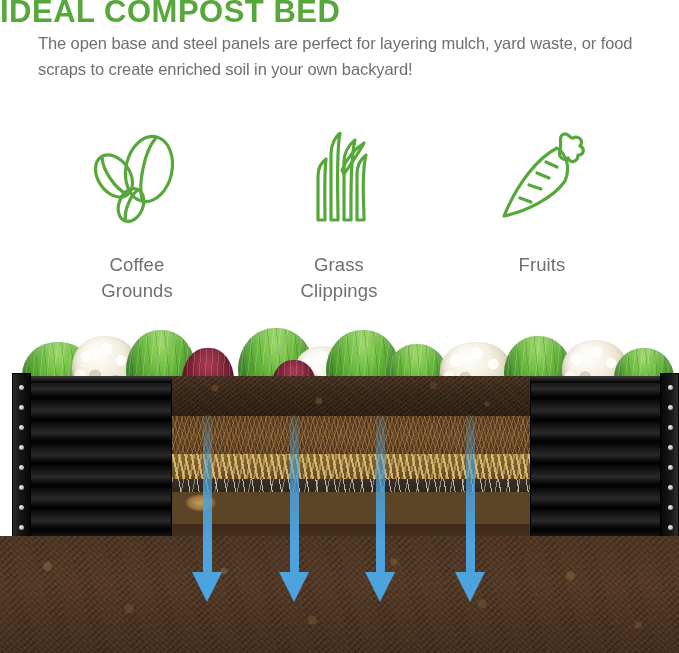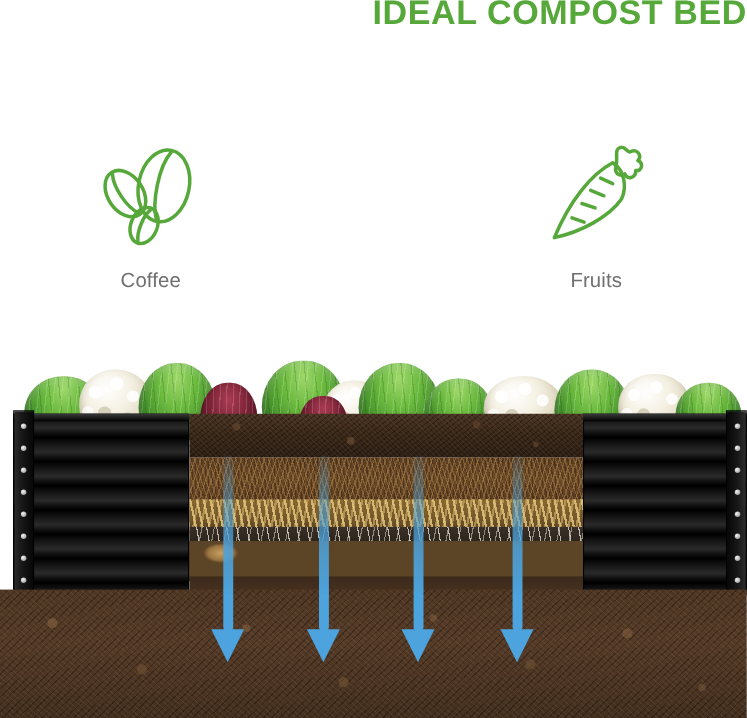--- a/index.html
+++ b/index.html
@@ -3,41 +3,41 @@
 <meta charset="utf-8">
 <style>
   html,body{margin:0;padding:0;}
   body{
     width:679px;height:653px;overflow:hidden;background:#ffffff;
     font-family:"Liberation Sans", sans-serif;
   }
   .page{position:relative;width:679px;height:653px;overflow:hidden;background:#fff;}
 
   
-  .header{position:absolute;left:0;top:0;width:599px;height:118px;text-align:right;padding-left:16px;}
+  .header{position:absolute;left:0;top:0;width:599px;height:118px;text-align:left;padding-left:16px;}
   .title{
     position:absolute;left:0;top:-7px;width:679px;
     font-size:31px;font-weight:700;letter-spacing:0.5px;
     color:#57a83a;line-height:38px;
   }
   .subtitle{
     position:absolute;left:38px;top:31px;width:603px;
     font-size:16.5px;font-weight:300;color:#6f6f6f;line-height:25.5px;
     letter-spacing:-0.1px;
   }
 
   
   .features{position:absolute;left:0;top:128px;width:679px;height:175px;}
   .feature{position:absolute;top:0;width:200px;text-align:center;}
   .feature.f1{left:37px;}
   .feature.f2{left:239px;}
   .feature.f3{left:442px;}
   .feat-icon{height:100px;display:flex;align-items:center;justify-content:center;}
   .feat-label{
-    margin-top:14px;font-size:18.5px;font-weight:300;color:#6f6f6f;
+    margin-top:24px;font-size:18.5px;font-weight:300;color:#6f6f6f;
     line-height:26px;letter-spacing:0.1px;
   }
 
   
   .scene{position:absolute;left:0;top:318px;width:679px;height:335px;overflow:hidden;background:#fff;}
 
   
   .plants{position:absolute;left:0;top:0;width:679px;height:82px;overflow:hidden;}
   .veg{position:absolute;bottom:0;border-radius:48% 48% 34% 34%/58% 58% 42% 42%;}
   .veg.cabbage{
@@ -192,42 +192,61 @@
     border-top:30px solid #4da3dd;
   }
 </style>
 </head>
 <body>
 
 <div class="page">
 
   <div class="header">
     <div class="title">IDEAL COMPOST BED</div>
+    <div class="subtitle">The open base and steel panels are perfect for layering mulch, yard waste, or food scraps to create enriched soil in your own backyard!</div>
   </div>
 
   <div class="features">
 
     <div class="feature f1">
       <div class="feat-icon">
         <svg width="96" height="92" viewBox="0 0 96 92">
           <g fill="none" stroke="#57a83a" stroke-width="3.2" stroke-linecap="round">
             <ellipse cx="60" cy="37" rx="23" ry="33" transform="rotate(12 60 37)"></ellipse>
             <path d="M60 6 C52 20 52 54 60 69" transform="rotate(12 60 37)"></path>
             <ellipse cx="25" cy="44" rx="16" ry="23" transform="rotate(-34 25 44)"></ellipse>
             <path d="M25 23 C19 33 19 55 25 65" transform="rotate(-34 25 44)"></path>
             <ellipse cx="42" cy="73" rx="12" ry="17" transform="rotate(22 42 73)"></ellipse>
             <path d="M42 58 C38 65 38 81 42 88" transform="rotate(22 42 73)"></path>
           </g>
         </svg>
       </div>
       <div class="feat-label">
         <div>Coffee</div>
-      </div>
-    </div>
-
+        <div>Grounds</div>
+      </div>
+    </div>
+
+    <div class="feature f2">
+      <div class="feat-icon">
+        <svg width="82" height="92" viewBox="0 0 82 92">
+          <g fill="none" stroke="#57a83a" stroke-width="3.2" stroke-linejoin="round" stroke-linecap="round">
+            <path d="M20 88 L20 44 C20 36 24 30 28 27 C26 44 27 68 27 88 Z"></path>
+            <path d="M33 88 L33 22 C33 12 38 4 42 1 C38 22 40 62 40 88 Z"></path>
+            <path d="M46 88 L46 30 C46 20 52 12 57 8 C52 28 53 64 53 88 Z"></path>
+            <path d="M59 88 L59 42 C59 34 63 27 68 23 C63 44 66 68 66 88 Z"></path>
+            <path d="M44 38 C49 26 58 16 66 11 C59 24 52 33 46 42 Z"></path>
+          </g>
+        </svg>
+      </div>
+      <div class="feat-label">
+        <div>Grass</div>
+        <div>Clippings</div>
+      </div>
+    </div>
 
     <div class="feature f3">
       <div class="feat-icon">
         <svg width="92" height="92" viewBox="0 0 92 92">
           <g fill="none" stroke="#57a83a" stroke-width="3.2" stroke-linejoin="round" stroke-linecap="round">
             <path d="M8 84 C22 50 42 26 61 16 C72 23 74 38 69 49 C58 65 32 79 8 84 Z"></path>
             <path d="M33 53 L45 57"></path>
             <path d="M41 41 L53 46"></path>
             <path d="M50 30 L61 35"></path>
             <path d="M24 66 L35 70"></path>

